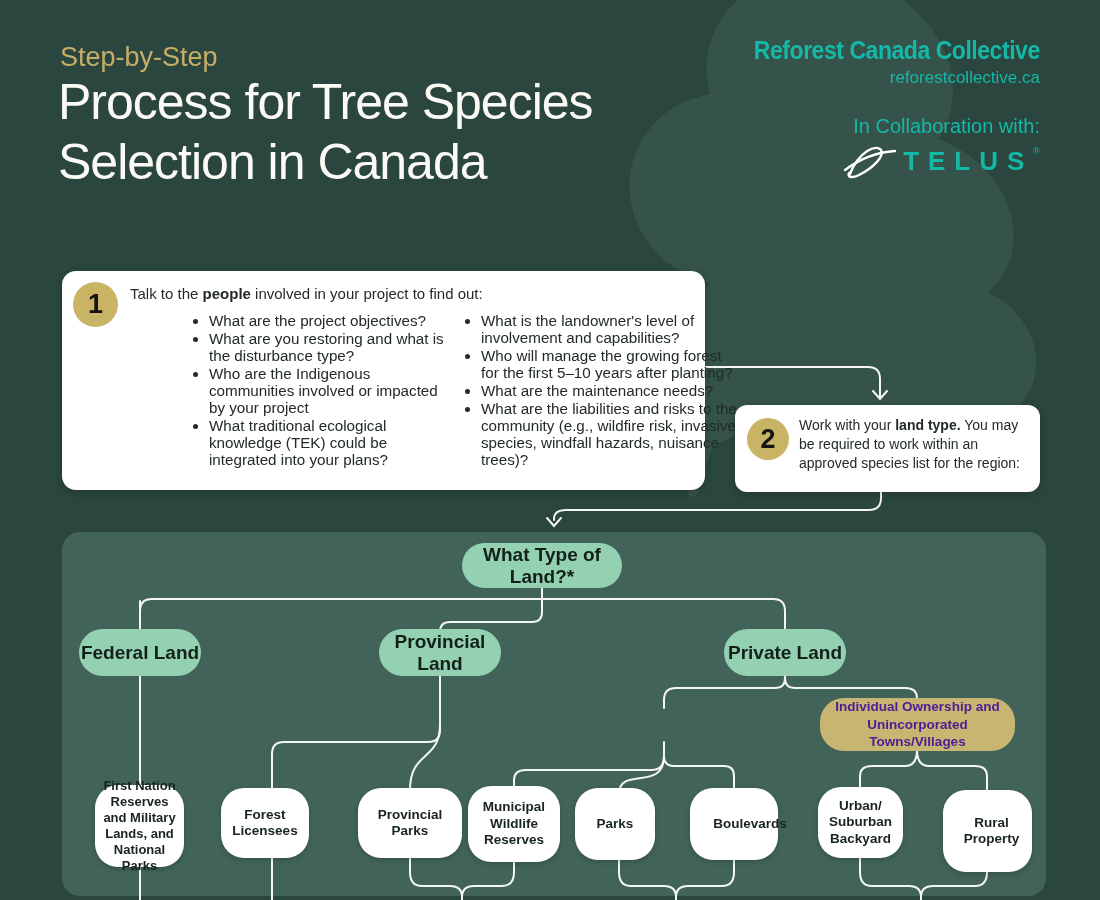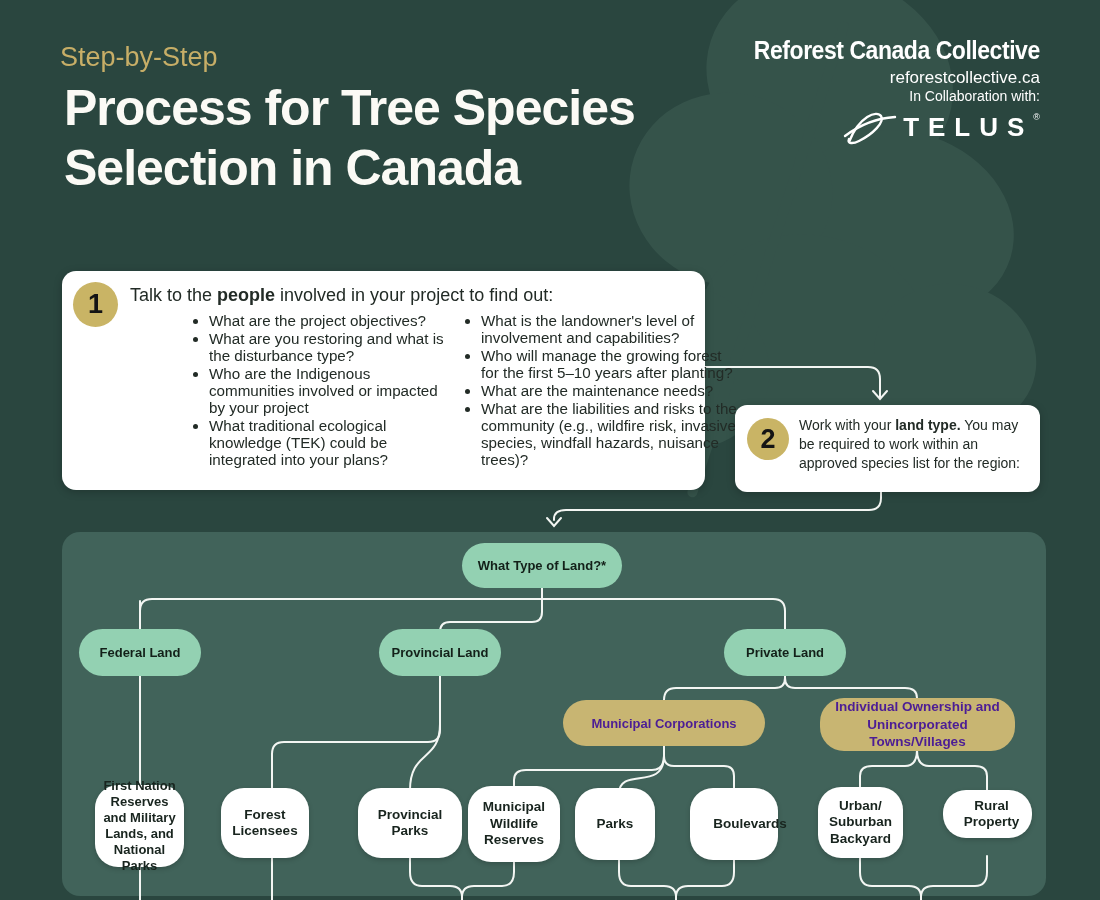--- a/index.html
+++ b/index.html
@@ -2,75 +2,75 @@
 <html style="--bg: #2a463f; --panel: #41635a; --mint: #93d1b2; --gold: #c8b572; --badge-gold: #c9b465; --eyebrow-gold: #c7ae67; --card: #ffffff; --line: #f3f6f3; --ink: #222b26; --title: #fbfaf5; --watermark: #5e8173;"><head>
 <meta charset="utf-8">
 <style>
   html,body{margin:0;padding:0;}
   .canvas{position:relative;width:1100px;height:900px;overflow:hidden;
     background:var(--bg,#2a463f);font-family:"Liberation Sans",sans-serif;}
   .watermark{position:absolute;left:430px;top:-50px;z-index:0;}
 
   
   .eyebrow{position:absolute;left:60px;top:42px;font-size:27px;color:var(--eyebrow-gold,#c7ae67);z-index:4;}
-  .title{position:absolute;left:58px;top:72px;width:590px;margin:6px;font-size:50px;line-height:60px;
-    font-weight:700;letter-spacing:-1px;color:var(--title,#fbfaf5);z-index:4;}
+  .title{position:absolute;left:58px;top:72px;width:590px;margin:0;font-size:50px;line-height:60px;
+    font-weight:400;letter-spacing:-1px;color:var(--title,#fbfaf5);z-index:4;}
 
   
-  .brand{position:absolute;right:60px;top:36px;text-align:right;color:#ffffff;z-index:4;}
+  .brand{position:absolute;right:60px;top:36px;text-align:right;color:#14b8a6;z-index:4;}
   .brand .org{font-size:25px;font-weight:700;letter-spacing:-0.5px;transform:scaleX(.92);transform-origin:right center;}
   .brand .site{font-size:17px;margin-top:3px;}
-  .brand .collab{font-size:14px;}
+  .brand .collab{font-size:20px;margin-top:27px;}
   .telus-row{display:flex;justify-content:flex-end;align-items:center;gap:6px;margin-top:4px;text-align:right;}
   .telus-word{font-size:26px;font-weight:700;letter-spacing:9px;}
   .telus-reg{font-size:9px;vertical-align:top;margin-left:-6px;align-self:flex-start;margin-top:4px;}
 
   
   .card{position:absolute;background:var(--card,#fff);border-radius:14px;z-index:3;
     box-shadow:0 2px 8px rgba(0,0,0,.22);color:var(--ink,#222b26);}
   .card1{left:62px;top:271px;width:643px;height:219px;}
   .card2{left:735px;top:405px;width:305px;height:87px;border-radius:12px;}
   .badge{position:absolute;left:11px;top:11px;width:45px;height:45px;border-radius:50%;
     background:var(--badge-gold,#c9b465);display:flex;align-items:center;justify-content:center;
     font-size:27px;font-weight:700;color:#141414;}
   .card2 .badge{width:42px;height:42px;top:13px;left:12px;}
-  .intro{position:absolute;left:68px;top:14px;margin:0;font-size:18px;}
+  .intro{position:absolute;left:68px;top:14px;margin:0;font-size:15px;}
   .card2 .intro{left:64px;top:11px;width:235px;font-size:14px;line-height:19px;}
   .bullets{position:absolute;top:41px;margin:0;padding-left:17px;font-size:15.2px;line-height:17px;}
   .bullets li{margin:0 0 1px 0;}
   .bullets.left{left:130px;width:238px;}
   .bullets.right{left:402px;width:258px;}
 
   
   .panel{position:absolute;left:62px;top:532px;width:984px;height:364px;
     background:var(--panel,#41635a);border-radius:18px;z-index:1;}
   .lines{position:absolute;left:0;top:0;z-index:2;}
   .pill{position:absolute;background:var(--mint,#93d1b2);border-radius:24px;display:flex;
-    align-items:center;justify-content:center;text-align:center;font-size:13px;font-weight:700;
+    align-items:center;justify-content:center;text-align:center;font-size:19px;font-weight:700;
     color:#132019;z-index:3;}
   .pill.gold{background:var(--gold,#c8b572);color:#4c1d95;}
   .leafbox{position:absolute;background:var(--card,#fff);border-radius:23px;display:flex;
     align-items:center;justify-content:center;text-align:center;font-size:13.5px;font-weight:700;
     line-height:1.22;color:#18241e;z-index:3;padding:4px;box-sizing:border-box;
     box-shadow:0 2px 5px rgba(0,0,0,.18);}
 
   .n-root{left:462px;top:543px;width:160px;height:45px;}
   .n-federal{left:79px;top:629px;width:122px;height:47px;}
   .n-provincial{left:379px;top:629px;width:122px;height:47px;}
   .n-private{left:724px;top:629px;width:122px;height:47px;}
   .n-municipal{left:563px;top:700px;width:202px;height:46px;}
   .n-individual{left:820px;top:698px;width:195px;height:53px;font-size:13.5px;line-height:1.3;}
   .n-firstnation{left:95px;top:785px;width:89px;height:82px;font-size:13px;}
   .n-forest{left:221px;top:788px;width:88px;height:70px;}
   .n-provparks{left:358px;top:788px;width:104px;height:70px;}
   .n-wildlife{left:468px;top:786px;width:92px;height:76px;}
   .n-parks{left:575px;top:788px;width:80px;height:72px;}
   .n-boulevards{left:690px;top:788px;width:88px;height:72px;padding-left:36px;}
   .n-urban{left:818px;top:787px;width:85px;height:71px;}
-  .n-rural{left:943px;top:790px;width:89px;height:48px;padding-left:12px;}
+  .n-rural{left:943px;top:790px;width:89px;height:82px;padding-left:12px;}
 </style>
 </head>
 <body>
 
 <div class="canvas">
 
   <svg class="watermark" width="700" height="640" viewBox="0 0 700 640">
     <g fill="var(--watermark,#5e8173)" opacity="0.22" transform="rotate(18 350 250)">
       <ellipse cx="360" cy="120" rx="125" ry="105"></ellipse>
       <ellipse cx="475" cy="235" rx="112" ry="92"></ellipse>
@@ -166,21 +166,20 @@
 
       <path d="M860,856 V872 Q860,886 872,886 H909 Q921,886 921,897 V900"></path>
       <path d="M987,856 V872 Q987,886 975,886 H933 Q921,886 921,897"></path>
     </g>
   </svg>
 
   <div class="pill n-root">What Type of Land?*</div>
   <div class="pill n-federal">Federal Land</div>
   <div class="pill n-provincial">Provincial Land</div>
   <div class="pill n-private">Private Land</div>
-  <div class="pill gold n-municipal">Municipal Corporations</div>
   <div class="pill gold n-individual">Individual Ownership and Unincorporated Towns/Villages</div>
   <div class="leafbox n-firstnation">First Nation Reserves and Military Lands, and National Parks</div>
   <div class="leafbox n-forest">Forest Licensees</div>
   <div class="leafbox n-provparks">Provincial Parks</div>
   <div class="leafbox n-wildlife">Municipal Wildlife Reserves</div>
   <div class="leafbox n-parks">Parks</div>
   <div class="leafbox n-boulevards">Boulevards</div>
   <div class="leafbox n-urban">Urban/ Suburban Backyard</div>
   <div class="leafbox n-rural">Rural Property</div>
 

